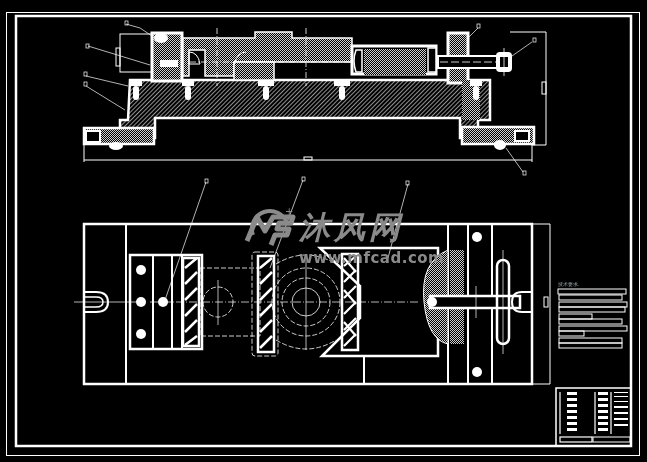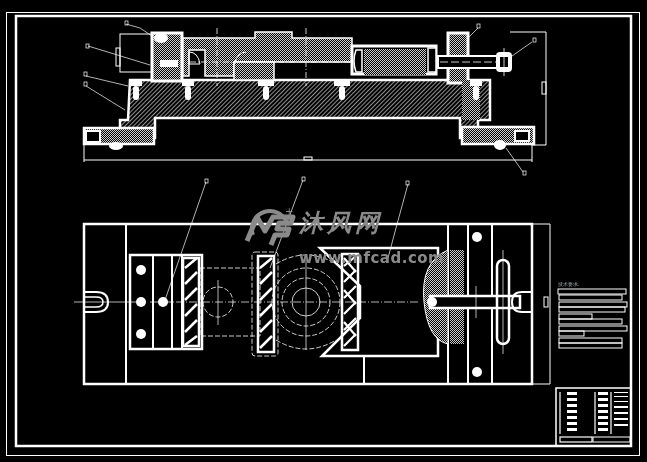--- a/index.html
+++ b/index.html
@@ -1,19 +1,19 @@
 <!DOCTYPE html>
 <html><head>
 <meta charset="utf-8">
 <style>
   html, body { margin: 0; padding: 0; background: #000; }
   body { width: 647px; height: 462px; overflow: hidden; position: relative; font-family: "DejaVu Sans", sans-serif; }
   #drawing { position: absolute; left: 0; top: 0; width: 647px; height: 462px; }
   .watermark { position: absolute; left: 243px; top: 205px; width: 170px; height: 50px; pointer-events: none; }
-  .wm-cn { position: absolute; left: 56px; top: 2px; font-size: 24px; font-weight: bold; font-style: italic; color: #8a8a8a; letter-spacing: 4px; font-family: "DejaVu Sans", sans-serif; }
+  .wm-cn { position: absolute; left: 56px; top: 2px; font-size: 31px; font-weight: bold; font-style: italic; color: #8a8a8a; letter-spacing: 4px; font-family: "DejaVu Sans", sans-serif; }
   .wm-url { position: absolute; left: 56px; top: 44px; font-size: 15px; font-weight: bold; color: #8a8a8a; letter-spacing: 0.5px; font-family: "DejaVu Sans", sans-serif; }
   .tech-title { position: absolute; left: 558px; top: 281px; font-size: 5px; color: #9aa; font-family: "DejaVu Sans", sans-serif; }
 </style>
 </head>
 <body>
 
 <svg id="drawing" viewBox="0 0 647 462" xmlns="http://www.w3.org/2000/svg">
   <defs>
     <pattern id="hatch" width="3" height="3" patternUnits="userSpaceOnUse" patternTransform="rotate(45)">
       <rect width="3" height="3" fill="#000"></rect>

